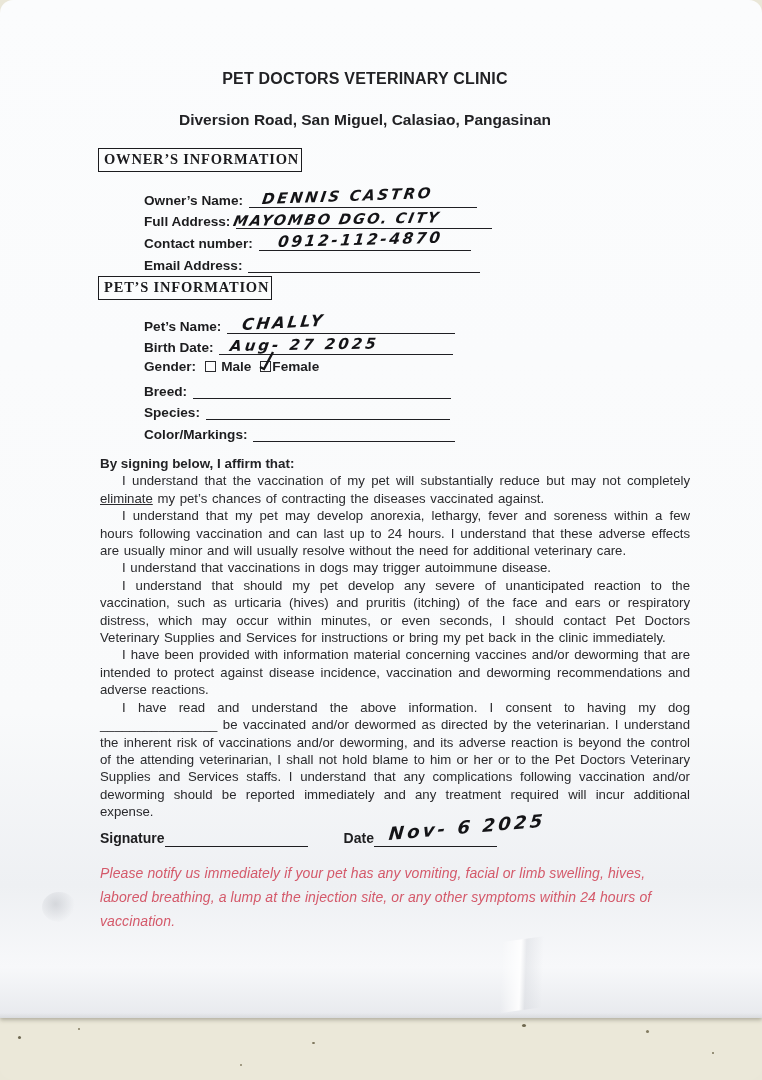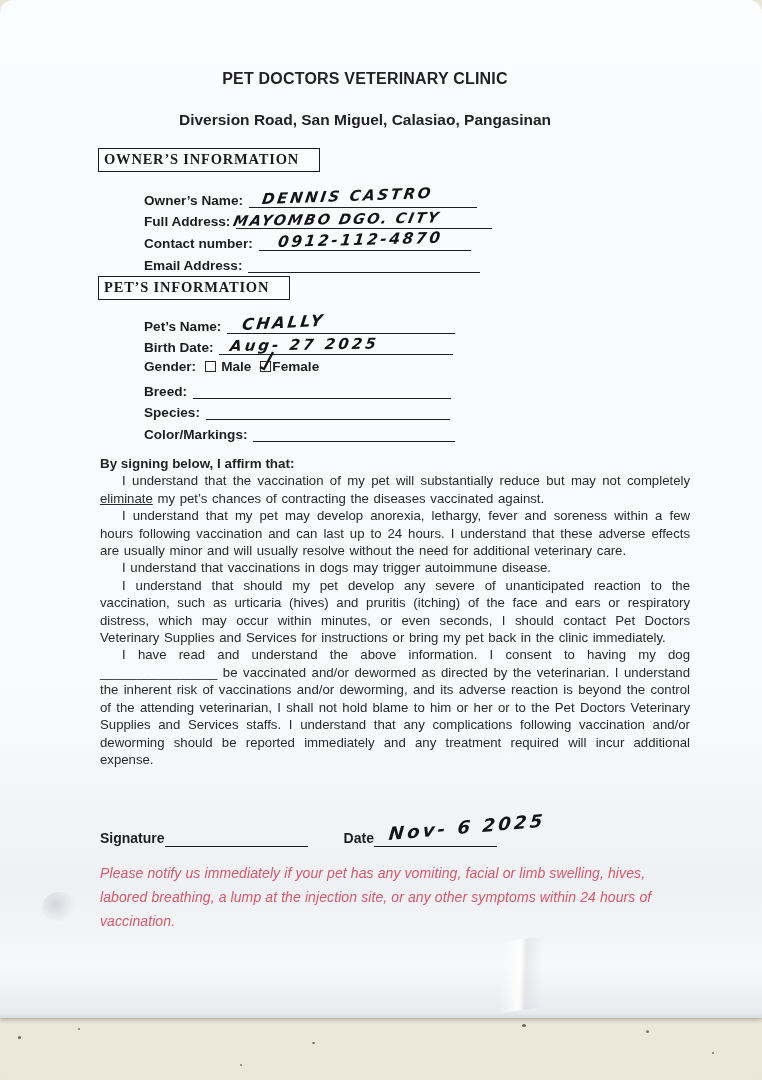--- a/index.html
+++ b/index.html
@@ -39,21 +39,21 @@
   .col{position:absolute;left:100px;top:0;width:590px;}
 
   
   .hdr{position:absolute;top:70px;left:0;width:590px;text-align:center;transform:translateX(-30px);}
   .clinic{font-size:16px;font-weight:700;letter-spacing:.2px;color:#222225;}
   .addr{font-size:15.5px;font-weight:700;margin-top:23px;color:#222225;}
 
   
   .secbox{
     position:absolute;left:-2px;display:inline-block;
-    border:1.7px solid #1c1c1f;padding:2px 20px 3px 5px;
+    border:1.7px solid #1c1c1f;padding:2px 2px 3px 5px;
     font-family:"Liberation Serif", serif;font-weight:700;font-size:14.5px;
     letter-spacing:.8px;color:#1b1b1e;background:rgba(255,255,255,.25);
   }
 
   
   .fields{position:absolute;left:44px;}
   .frow{display:flex;align-items:flex-end;height:21.7px;}
   .flabel{font-size:13.6px;font-weight:700;color:#1c1c1e;white-space:nowrap;}
   .fline{
     display:inline-block;position:relative;margin-left:6px;
@@ -213,20 +213,21 @@
           </span>
         </div>
       </div>
 
       <div class="affirm">
         <p class="ahead">By signing below, I affirm that:</p>
         <p class="para"><span>I understand that the vaccination of my pet will substantially reduce but may not completely </span><span class="u">eliminate</span><span> my pet’s chances of contracting the diseases vaccinated against.</span></p>
         <p class="para">I understand that my pet may develop anorexia, lethargy, fever and soreness within a few hours following vaccination and can last up to 24 hours. I understand that these adverse effects are usually minor and will usually resolve without the need for additional veterinary care.</p>
         <p class="para">I understand that vaccinations in dogs may trigger autoimmune disease.</p>
         <p class="para">I understand that should my pet develop any severe of unanticipated reaction to the vaccination, such as urticaria (hives) and pruritis (itching) of the face and ears or respiratory distress, which may occur within minutes, or even seconds, I should contact Pet Doctors Veterinary Supplies and Services for instructions or bring my pet back in the clinic immediately.</p>
+        <p class="para">I have been provided with information material concerning vaccines and/or deworming that are intended to protect against disease incidence, vaccination and deworming recommendations and adverse reactions.</p>
         <p class="para">I have read and understand the above information. I consent to having my dog ________________ be vaccinated and/or dewormed as directed by the veterinarian. I understand the inherent risk of vaccinations and/or deworming, and its adverse reaction is beyond the control of the attending veterinarian, I shall not hold blame to him or her or to the Pet Doctors Veterinary Supplies and Services staffs. I understand that any complications following vaccination and/or deworming should be reported immediately and any treatment required will incur additional expense.</p>
       </div>
 
       <div class="sigrow">
         <span class="siglabel">Signature</span>
         <span class="sigline w-sig">
           <span class="hand"></span>
         </span>
         <span class="gap"></span>
         <span class="siglabel">Date</span>

